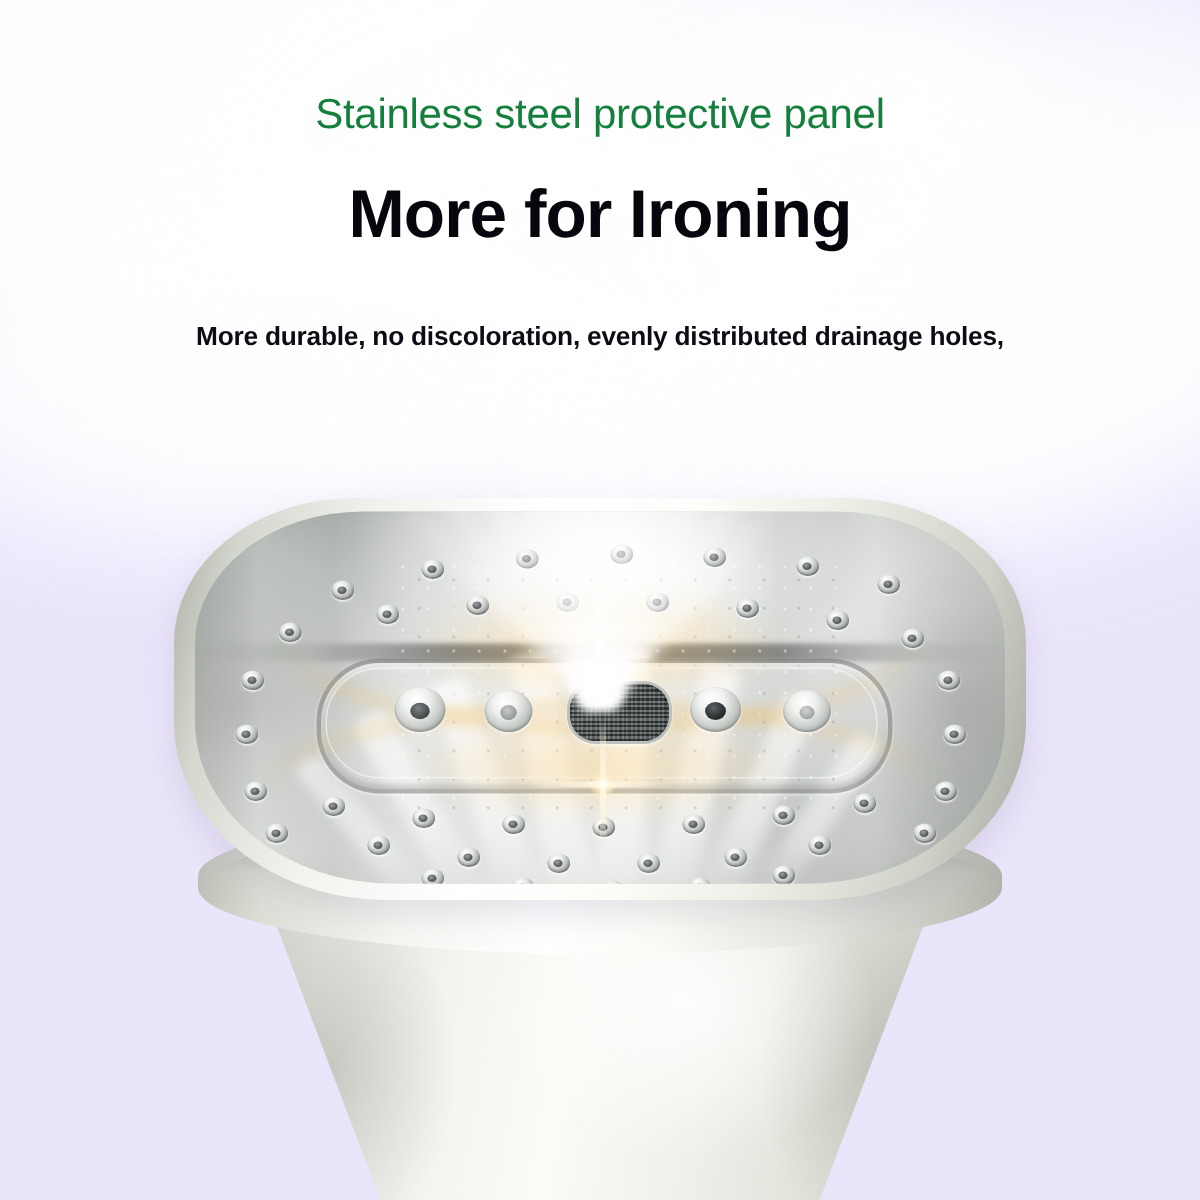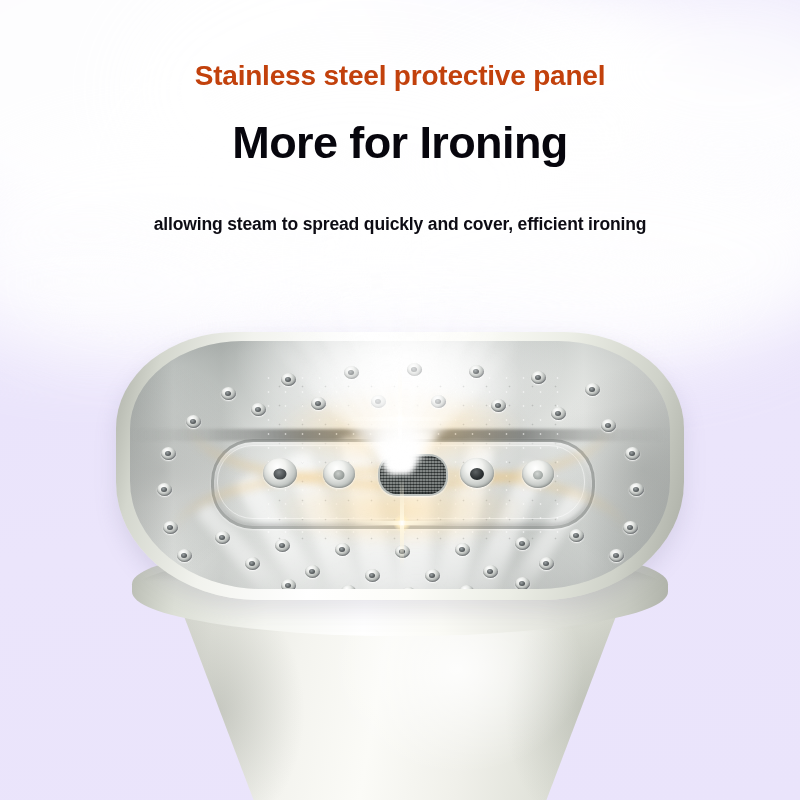--- a/index.html
+++ b/index.html
@@ -65,22 +65,22 @@
     position: absolute;
     left: 0; top: 0; right: 0;
     text-align: center;
     z-index: 40;
   }
   .title-eyebrow {
     position: absolute;
     left: 0; right: 0;
     top: 60px;
     font-size: 28px;
-    font-weight: bold;
-    color: #c2410c;
+    font-weight: normal;
+    color: #15803d;
     letter-spacing: -0.2px;
     white-space: nowrap;
   }
   .title-main {
     position: absolute;
     left: 0; right: 0;
     top: 117px;
     font-size: 45px;
     font-weight: bold;
     color: #07060d;
@@ -584,17 +584,17 @@
       <div class="jet" style="width: 21px; height: 240px; margin-left: -10.5px; transform: rotate(14deg); opacity: 0.84;"></div>
       <div class="jet" style="width: 19px; height: 222px; margin-left: -9.5px; transform: rotate(24deg); opacity: 0.76;"></div>
       <div class="jet" style="width: 17px; height: 200px; margin-left: -8.5px; transform: rotate(33deg); opacity: 0.69;"></div>
       <div class="jet" style="width: 15px; height: 180px; margin-left: -7.5px; transform: rotate(41deg); opacity: 0.62;"></div>
     </div>
 
   <div class="text-layer">
     <div class="title-eyebrow">Stainless steel protective panel</div>
     <div class="title-main">More for Ironing</div>
     <div class="subtitle">
-      <span class="line">allowing steam to spread quickly and cover, efficient ironing</span>
+      <span class="line">More durable, no discoloration, evenly distributed drainage holes,</span>
     </div>
   </div>
 
 </div>
 
 </body></html>

